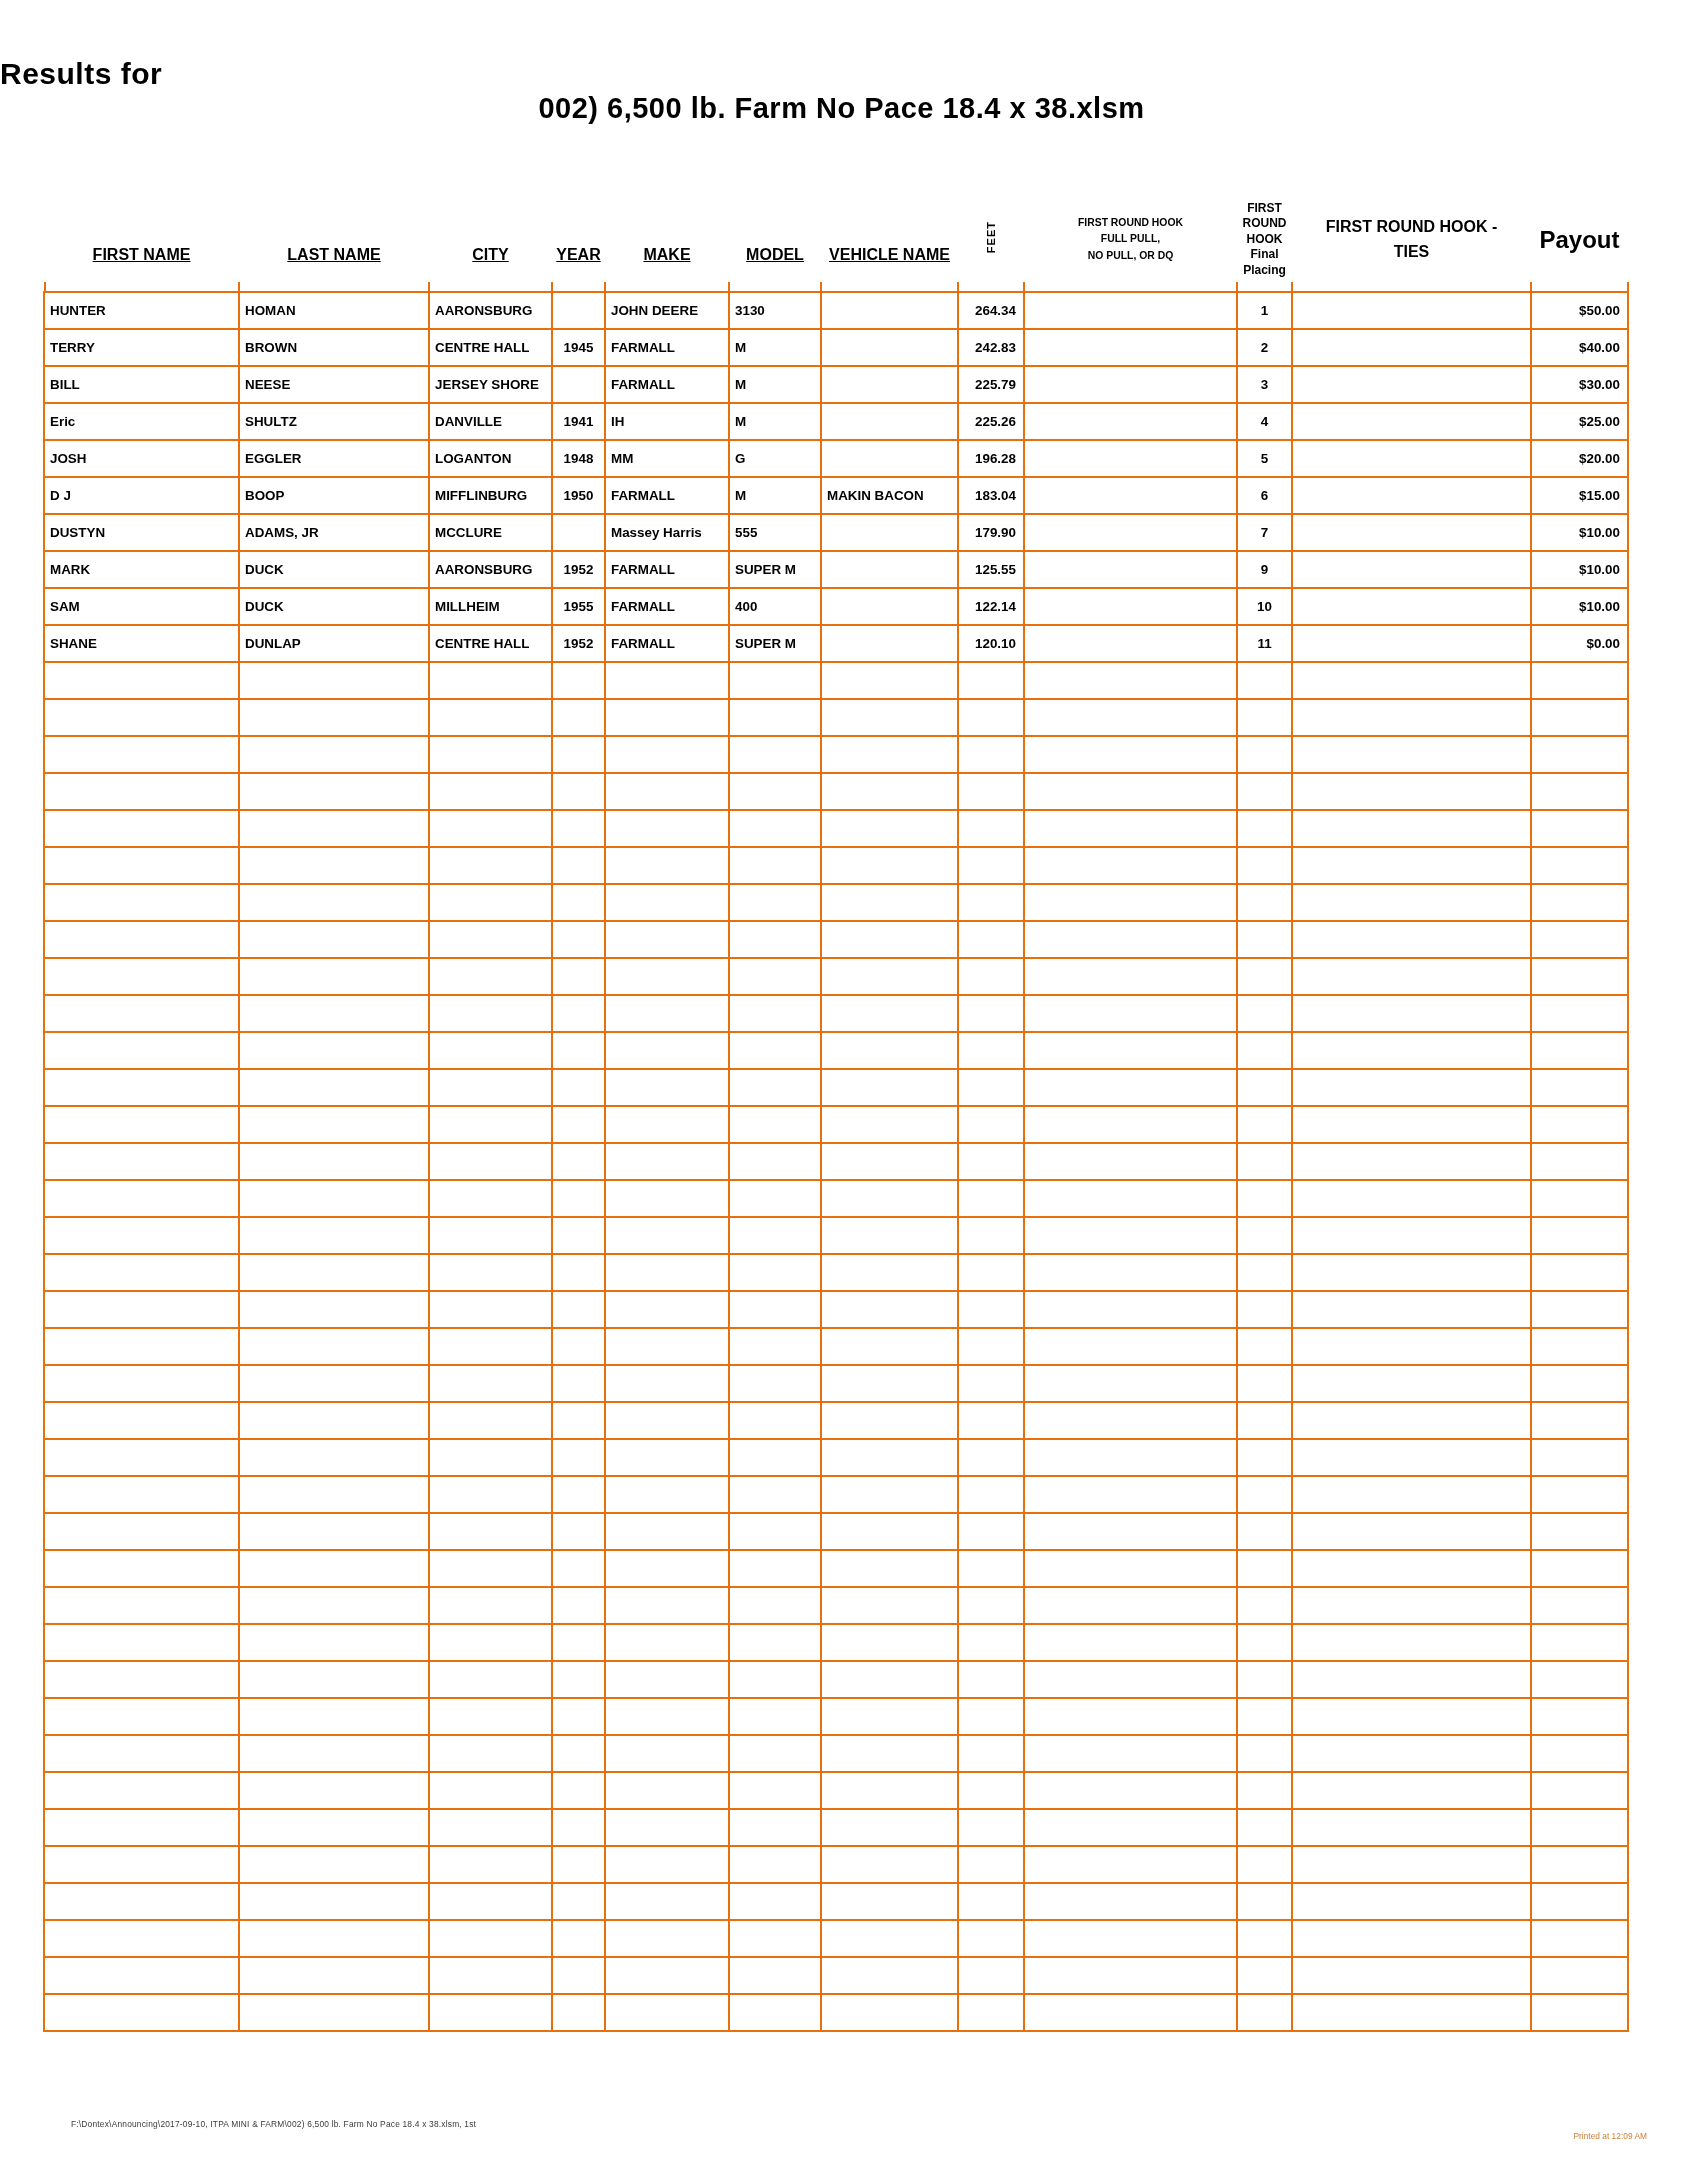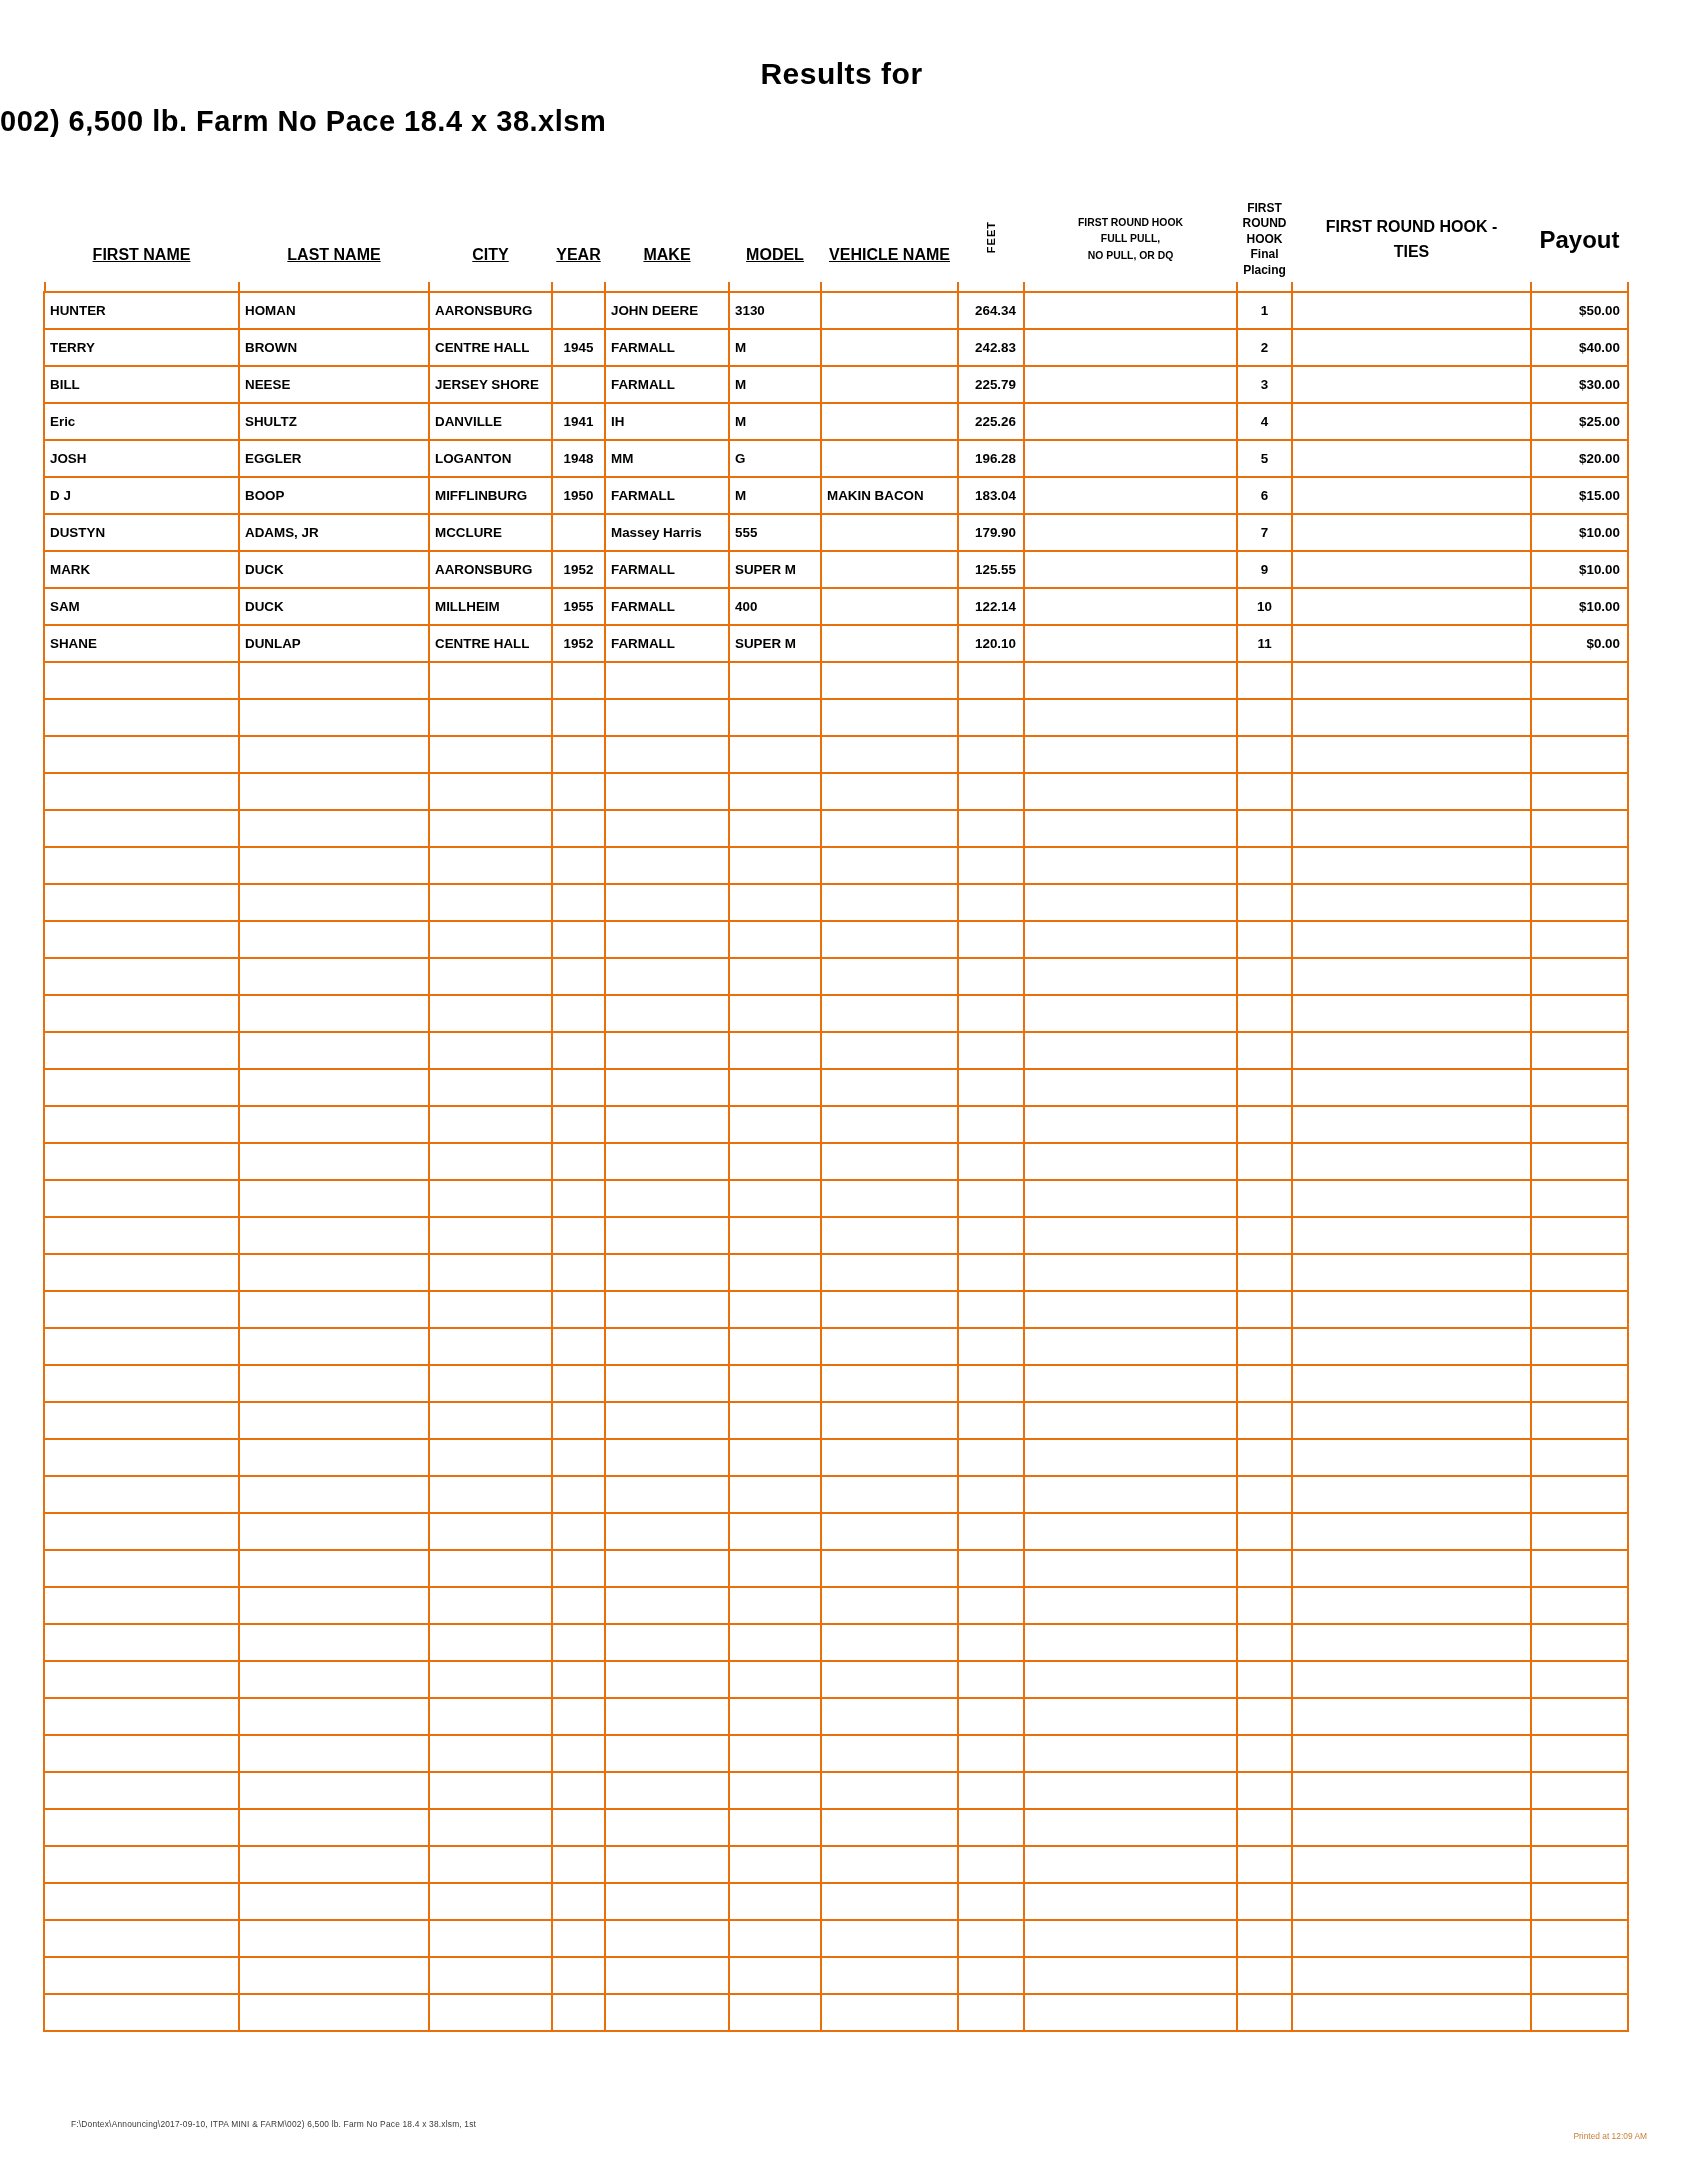--- a/index.html
+++ b/index.html
@@ -1,20 +1,20 @@
 <!DOCTYPE html>
 <html style="--grid: #E8700A;"><head>
 <meta charset="utf-8">
 <style>
   html,body{margin:0;padding:0;background:#ffffff;}
   .page{position:relative;width:1683px;height:2178px;background:#ffffff;overflow:hidden;
         font-family:"Liberation Sans", sans-serif;color:#000;}
-  .title-line1{position:absolute;top:57px;left:0;width:1683px;text-align:center;
+  .title-line1{position:absolute;top:57px;left:0;width:1683px;text-align:left;
                font-size:30px;font-weight:bold;letter-spacing:0.5px;}
-  .title-line2{position:absolute;top:105px;left:0;width:1683px;text-align:left;
+  .title-line2{position:absolute;top:92px;left:0;width:1683px;text-align:center;
                font-size:29px;font-weight:bold;letter-spacing:0.5px;}
   table.results{position:absolute;left:43px;top:188px;width:1584px;
                 border-collapse:collapse;table-layout:fixed;}
   thead th{height:71px;padding:0;margin:0;vertical-align:middle;text-align:center;
            font-weight:bold;font-size:16px;border:none;position:relative;line-height:1.15;}
   thead th.h-std{padding-top:32px;text-decoration:underline;}
   thead th::after{content:"";position:absolute;right:-1px;bottom:0;width:2px;height:9px;
                   background:var(--grid);}
   thead th:first-child::before{content:"";position:absolute;left:0;bottom:0;width:2px;height:9px;
                   background:var(--grid);}

